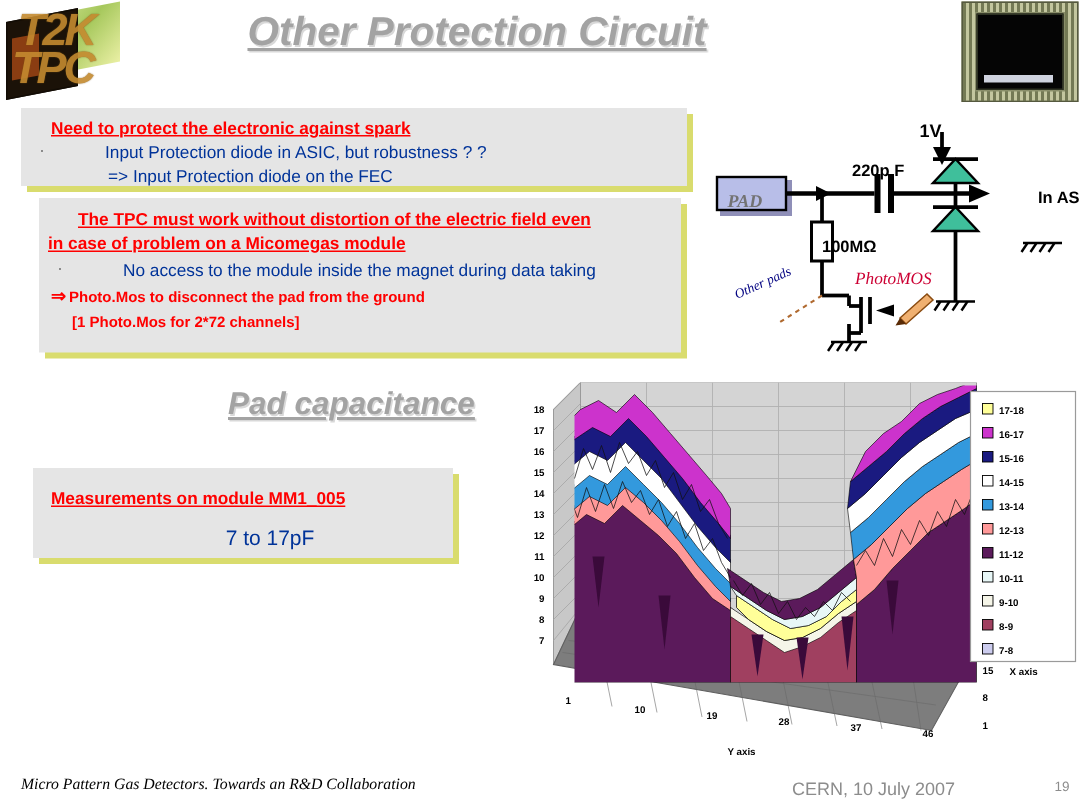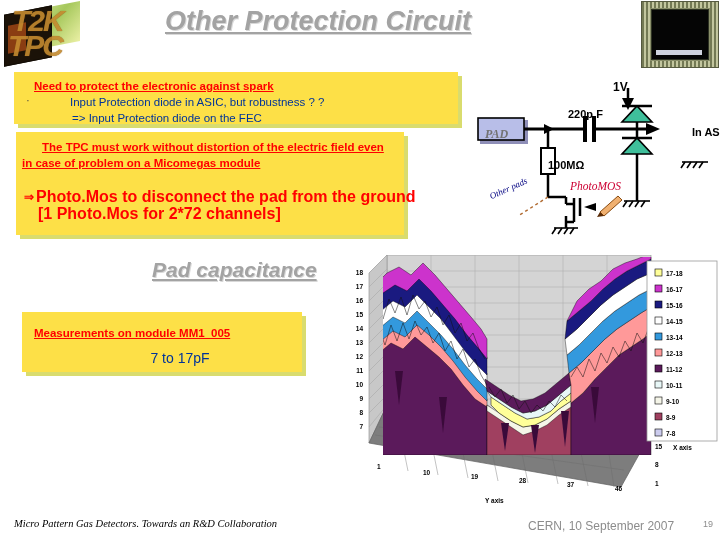--- a/index.html
+++ b/index.html
@@ -41,30 +41,30 @@
   #chip-logo .bar{position:absolute;left:14px;bottom:12px;right:16px;height:5px;
      background:#cfd3df;}
 
   
   #title{position:absolute;left:148px;top:6px;width:340px;
      font-size:27px;font-weight:bold;font-style:italic;color:#a3a3a3;
      text-decoration:underline;text-align:center;white-space:nowrap;
      text-shadow:1px 1px 0 #d8d8d8;}
 
   
-  .ybox{position:absolute;background:#fde047;}
+  .ybox{position:absolute;background:#e5e5e5;}
   .ybox .shadow{position:absolute;left:4px;top:4px;right:-4px;bottom:-4px;
      background:#d9dc6e;z-index:-1;}
   #box1{left:14px;top:72px;width:444px;height:52px;}
-  #box2{left:16px;top:132px;width:388px;height:103px;}
+  #box2{left:26px;top:132px;width:428px;height:103px;}
 
   .hdr{color:#ff0000;font-weight:bold;font-size:11.5px;text-decoration:underline;
      letter-spacing:0px;}
   .blue{color:#003399;font-weight:normal;font-size:11.5px;padding-left:36px;}
-  .red{color:#ff0000;font-weight:bold;font-size:16px;margin-top:12px;}
+  .red{color:#ff0000;font-weight:bold;font-size:10px;margin-top:12px;}
   .bullet{display:inline-block;width:12px;text-align:center;color:#404040;
      font-size:10px;vertical-align:top;}
   .arrowb{display:inline-block;width:14px;text-align:center;color:#ff0000;
      font-size:12px;font-weight:bold;vertical-align:top;}
   .line{line-height:16px;white-space:nowrap;}
 
   #box1 .l1{position:absolute;left:20px;top:5px;}
   #box1 .l2{position:absolute;left:8px;top:21px;}
   #box1 .l3{position:absolute;left:22px;top:37px;}
 
@@ -152,20 +152,23 @@
   </div>
 
   <div class="ybox" id="box2">
     <div class="shadow"></div>
     <div class="line l1">
       <span class="hdr">The TPC must work without distortion of the electric field even</span>
     </div>
     <div class="line l2">
       <span class="hdr">in case of problem on a Micomegas module</span>
     </div>
+    <div class="line l3">
+      <span class="bullet">·</span><span class="blue">No access to the module inside the magnet during data taking</span>
+    </div>
     <div class="line l4">
       <span class="arrowb">⇒</span><span class="red">Photo.Mos to disconnect the pad from the ground</span>
     </div>
     <div class="line l5">
       <span class="red">[1 Photo.Mos for 2*72 channels]</span>
     </div>
   </div>
 
   <div id="circuit">
     <svg width="250" height="162" viewBox="0 0 250 162">
@@ -443,16 +446,16 @@
           </g>
         <g>
             <rect x="300" y="174" width="7" height="7" fill="#ccccee" stroke="#000" stroke-width="0.6"></rect>
             <text class="lgtxt" x="311" y="181">7-8</text>
           </g>
       </g>
     </svg>
   </div>
 
   <div id="footer">Micro Pattern Gas Detectors. Towards an R&amp;D Collaboration</div>
-  <div id="date">CERN, 10 September 2007</div>
+  <div id="date">CERN, 10 July 2007</div>
   <div id="pagenum">19</div>
 
 </div>
 
 </body></html>

